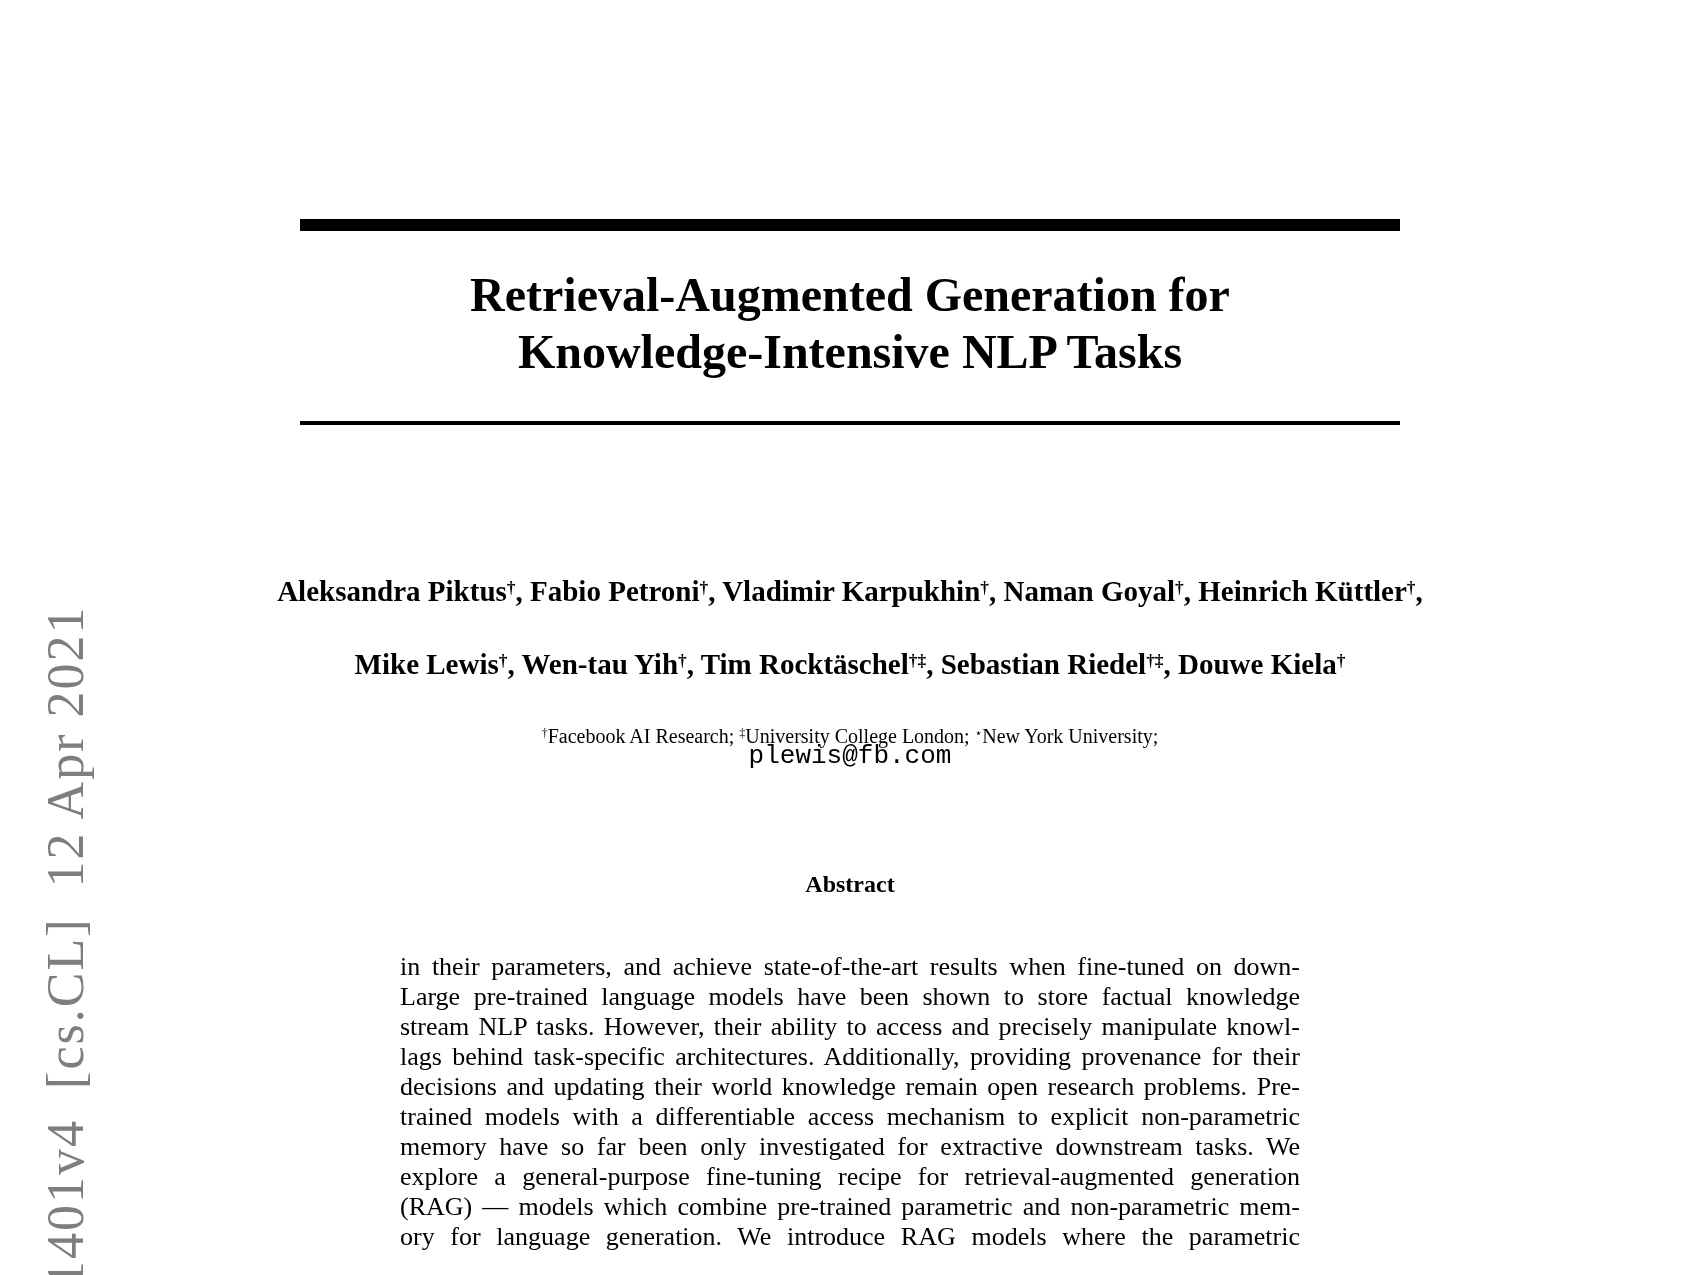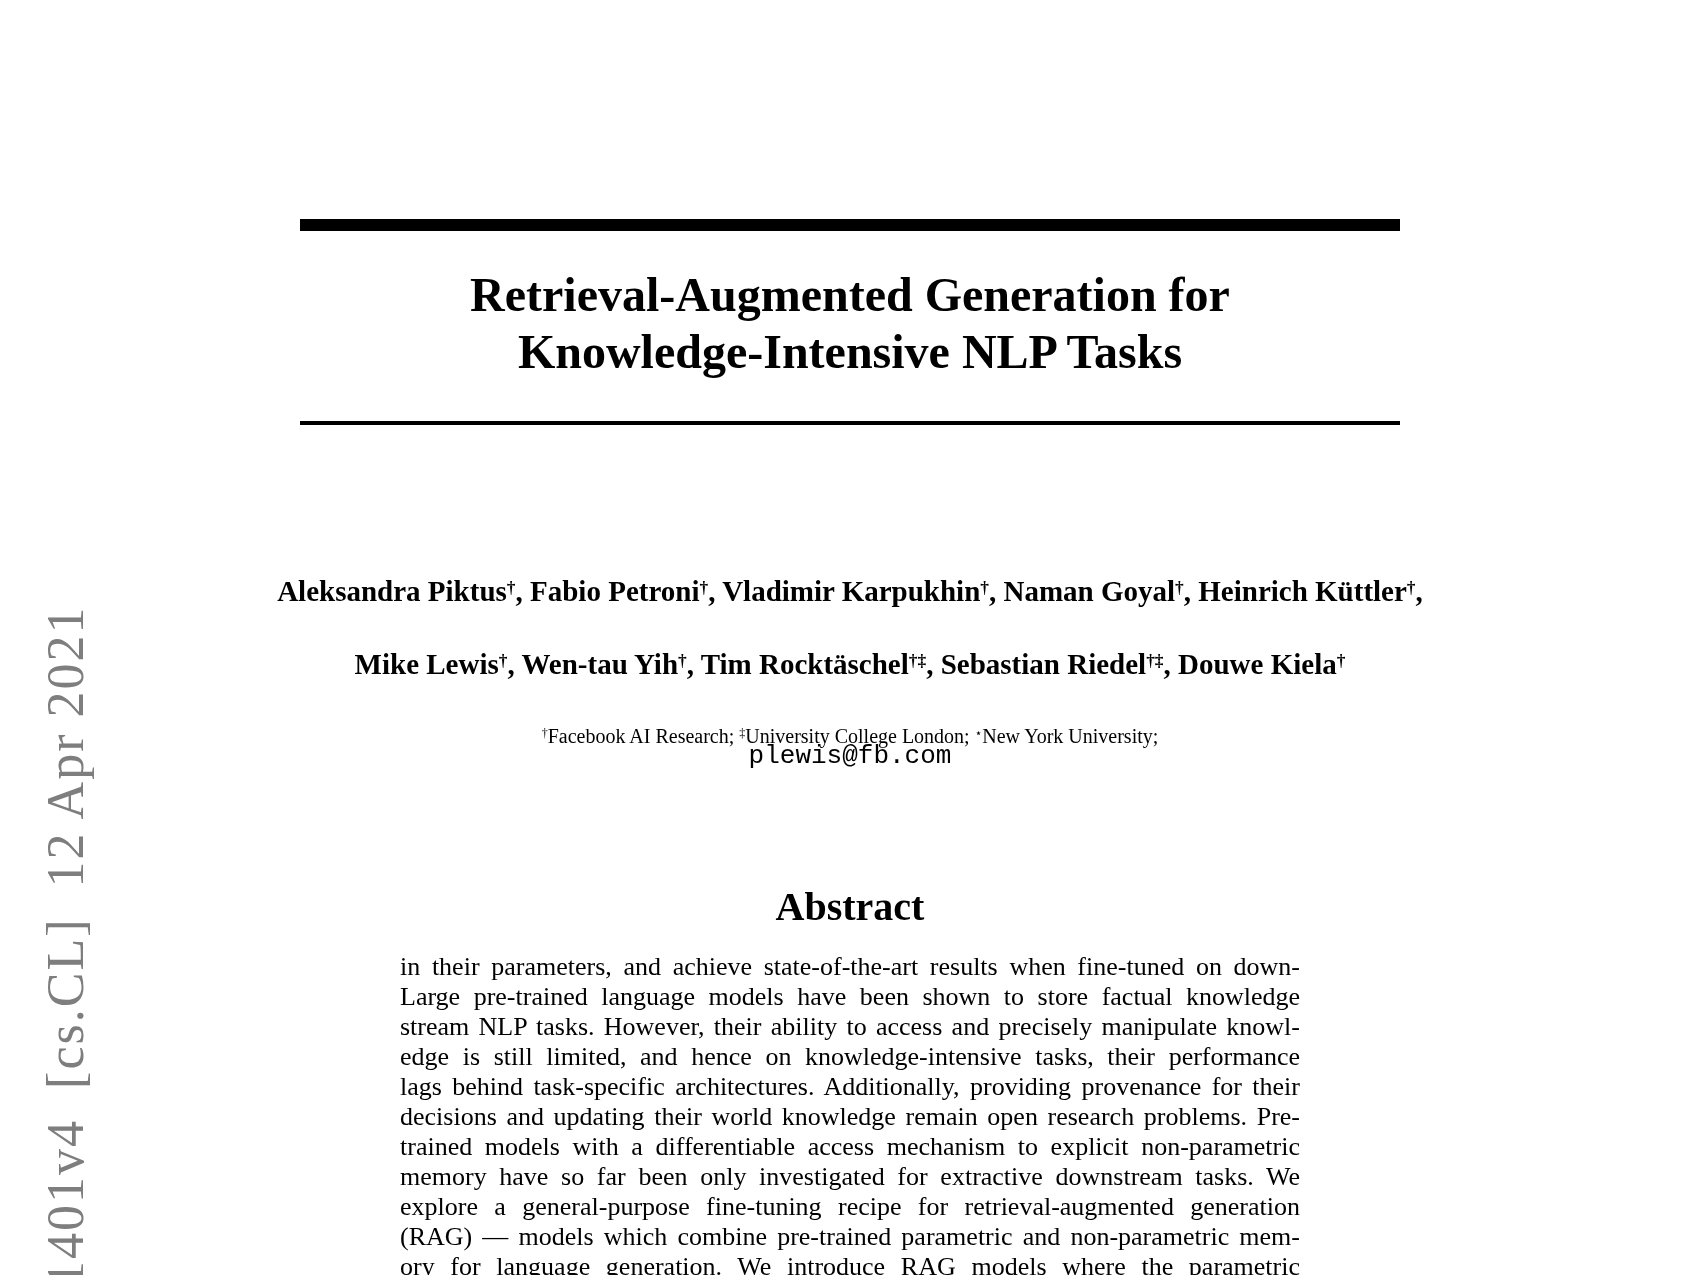--- a/index.html
+++ b/index.html
@@ -44,21 +44,21 @@
   #affiliations {
     position: absolute; left: 150px; top: 719px; width: 1400px;
     text-align: center; font-size: 20px; line-height: 34px; white-space: nowrap;
   }
   #email {
     position: absolute; left: 300px; top: 729px; width: 1100px;
     text-align: center; font-family: "Liberation Mono", monospace; font-size: 26px; margin-top: 12px;
   }
   #abstract-heading {
     position: absolute; left: 300px; top: 871px; width: 1100px;
-    text-align: center; font-weight: bold; font-size: 40px; margin-top: 12px;
+    text-align: center; font-weight: bold; font-size: 24px;
   }
   #abstract-body {
     position: absolute; left: 400px; top: 952px; width: 900px;
     font-size: 26px; line-height: 30px;
   }
   .abs-line {
     text-align: justify;
     text-align-last: justify;
     height: 30px; overflow: visible; white-space: normal;
   }
@@ -90,21 +90,20 @@
   <div id="affiliations"><span class="sup">†</span><span>Facebook AI Research; </span><span class="sup">‡</span><span>University College London; </span><span class="sup">⋆</span><span>New York University;</span></div>
 
   <div id="email">plewis@fb.com</div>
 
   <div id="abstract-heading">Abstract</div>
 
   <div id="abstract-body">
     <div class="abs-line">in their parameters, and achieve state-of-the-art results when fine-tuned on down-</div>
     <div class="abs-line">Large pre-trained language models have been shown to store factual knowledge</div>
     <div class="abs-line">stream NLP tasks. However, their ability to access and precisely manipulate knowl-</div>
-    <div class="abs-line">edge is still limited, and hence on knowledge-intensive tasks, their performance</div>
     <div class="abs-line">lags behind task-specific architectures. Additionally, providing provenance for their</div>
     <div class="abs-line">decisions and updating their world knowledge remain open research problems. Pre-</div>
     <div class="abs-line">trained models with a differentiable access mechanism to explicit non-parametric</div>
     <div class="abs-line">memory have so far been only investigated for extractive downstream tasks. We</div>
     <div class="abs-line">explore a general-purpose fine-tuning recipe for retrieval-augmented generation</div>
     <div class="abs-line">(RAG) — models which combine pre-trained parametric and non-parametric mem-</div>
     <div class="abs-line">ory for language generation. We introduce RAG models where the parametric</div>
   </div>
 
 </div>

